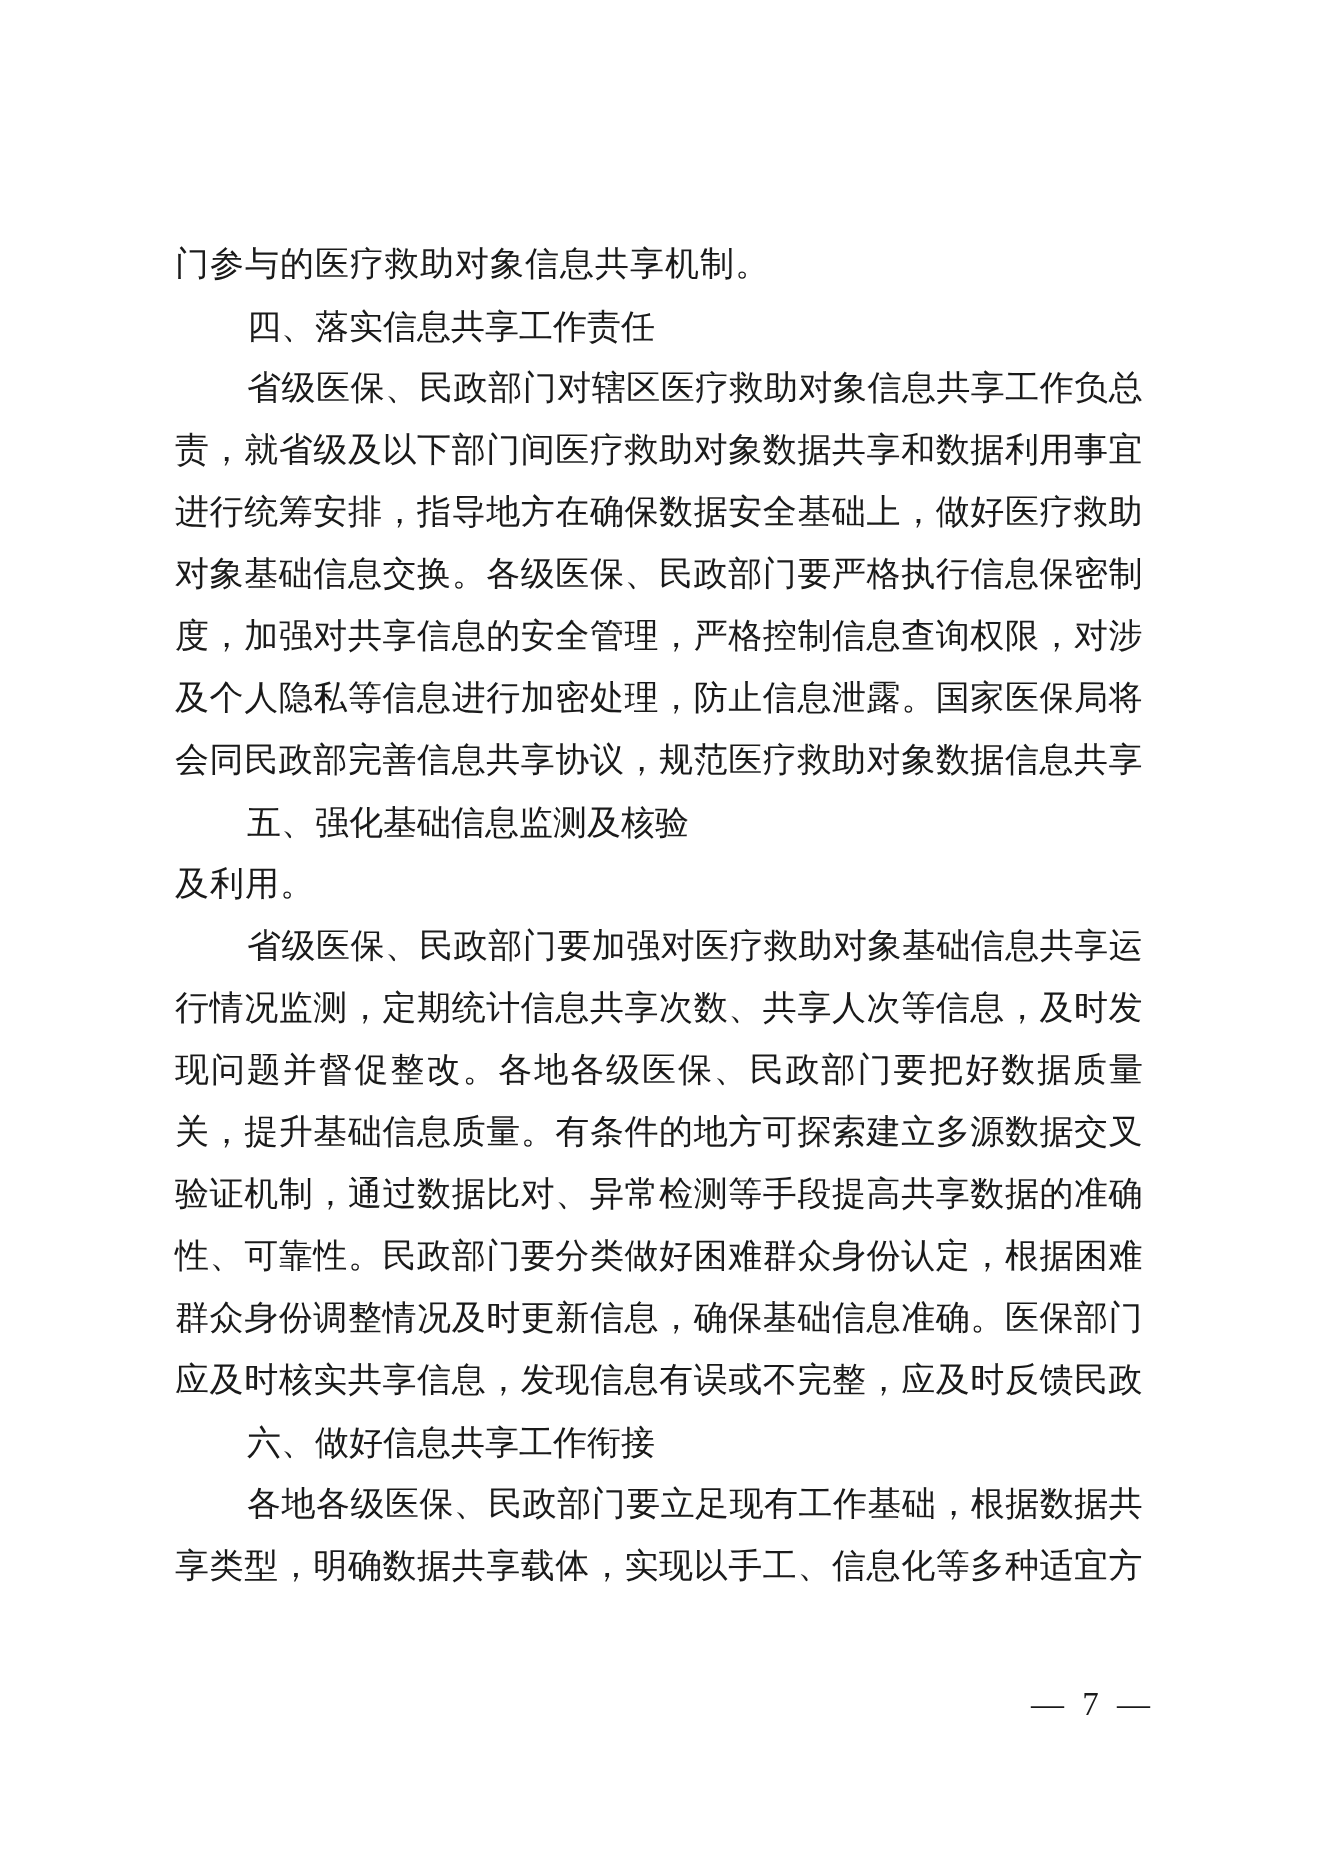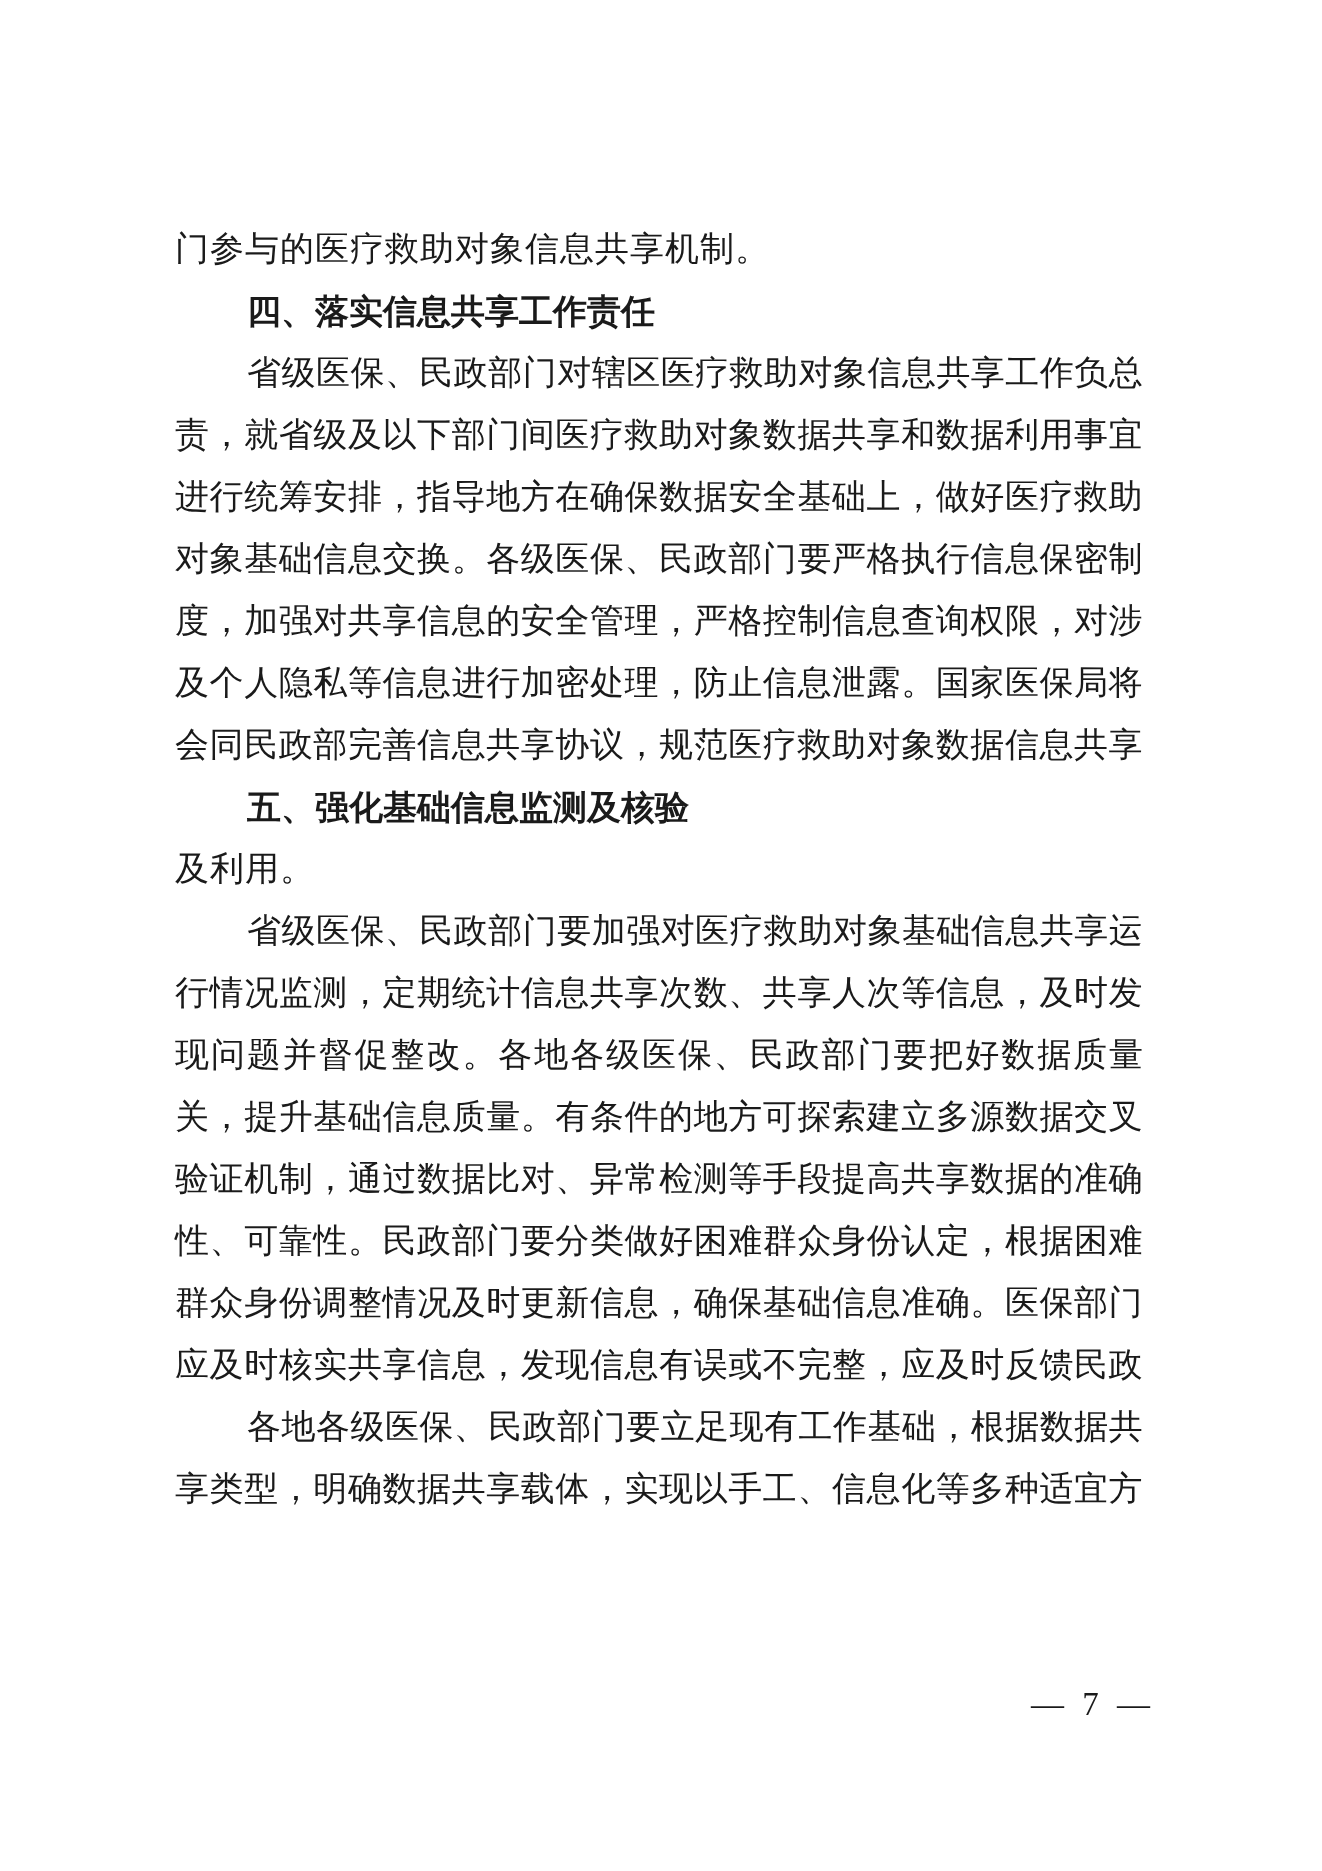--- a/index.html
+++ b/index.html
@@ -10,39 +10,39 @@
     height: 1871px;
     margin: 0 auto;
     background: #ffffff;
     color: #1a1a1a;
     font-family: "Liberation Serif", "DejaVu Serif", serif;
     overflow: hidden;
   }
   .doc-body {
     position: absolute;
     left: 175px;
-    top: 218px;
+    top: 233px;
     width: 968px;
   }
   .line {
     height: 62px;
     line-height: 62px;
     font-size: 34px;
     white-space: nowrap;
     letter-spacing: 1px;
   }
   .line.justify {
     display: flex;
     justify-content: space-between;
     letter-spacing: 0;
   }
   .line.indent { padding-left: 72px; }
   .line.heading {
     font-family: "Liberation Sans", "DejaVu Sans", sans-serif;
-    font-weight: 700;
+    font-weight: 400;
     letter-spacing: 0;
   }
   .page-number {
     position: absolute;
     top: 1686px;
     right: 170px;
     font-size: 33px;
     letter-spacing: 2px;
     word-spacing: 6px;
     color: #1a1a1a;
@@ -495,20 +495,21 @@
         <span>整</span>
         <span>，</span>
         <span>应</span>
         <span>及</span>
         <span>时</span>
         <span>反</span>
         <span>馈</span>
         <span>民</span>
         <span>政</span>
       </div>
+      <div class="line indent heading">六、做好信息共享工作衔接</div>
       <div class="line justify indent">
         <span>各</span>
         <span>地</span>
         <span>各</span>
         <span>级</span>
         <span>医</span>
         <span>保</span>
         <span>、</span>
         <span>民</span>
         <span>政</span>

